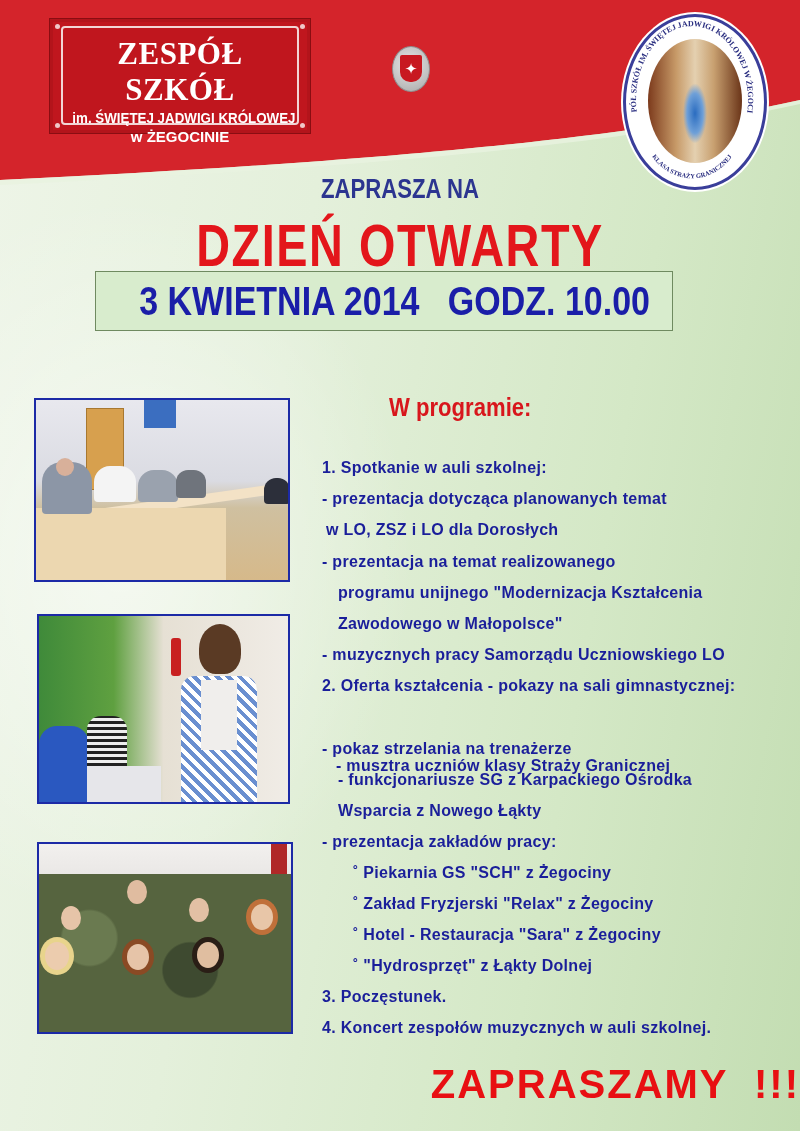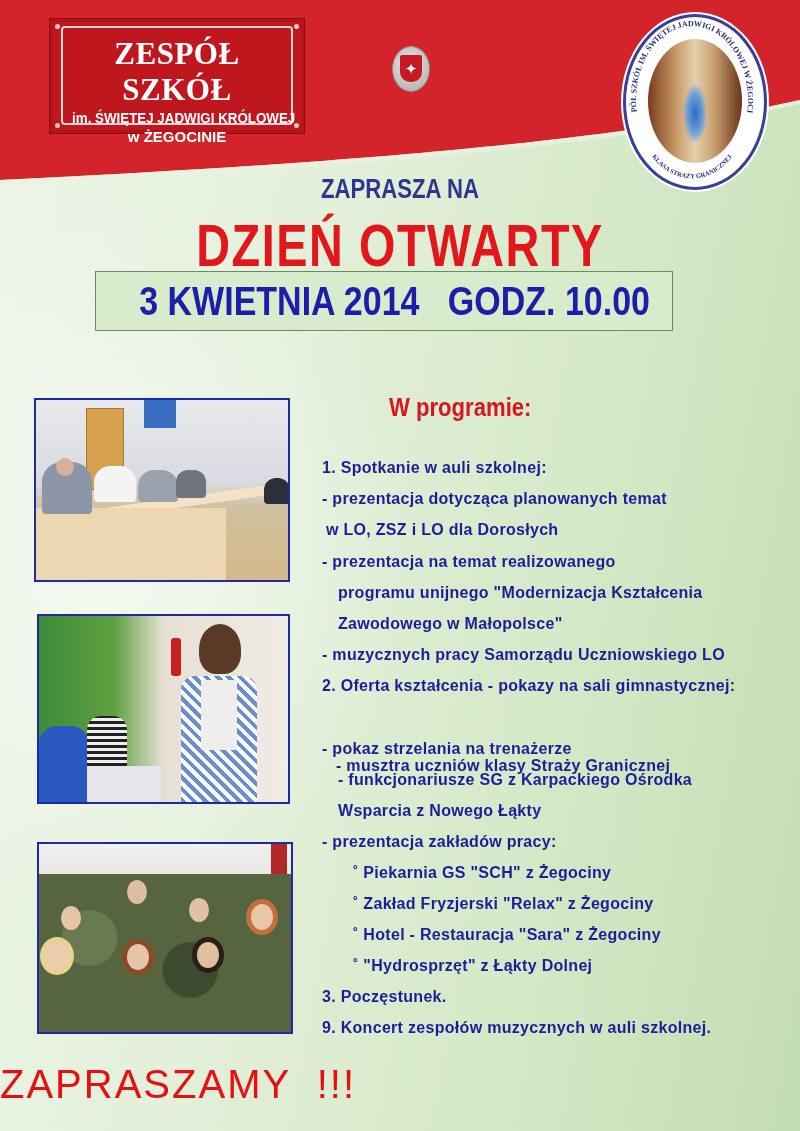--- a/index.html
+++ b/index.html
@@ -3,21 +3,21 @@
 <meta charset="utf-8">
 <style>
   html, body { margin:0; padding:0; }
   body { width:800px; height:1131px; position:relative; overflow:hidden;
     font-family:"Liberation Sans", sans-serif;
     background: linear-gradient(100deg, #eef5e8 0%, #e4f0db 35%, #d4e8c6 70%, #c3ddb2 100%); }
   .bg-wash { position:absolute; left:0; top:0; width:800px; height:1131px;
     background: radial-gradient(ellipse 420px 520px at 120px 560px, rgba(255,255,255,0.55), rgba(255,255,255,0) 70%); }
   .banner { position:absolute; left:0; top:0; width:800px; height:200px; }
   .plate { position:absolute; left:49px; top:18px; width:254px; height:114px;
-    background:#c0161e; border:1px solid #8a0d12; box-shadow: inset 0 0 0 3px #b3141b; }
+    background:#c0161e; border:1px solid #8a0d12; box-shadow: inset 0 0 0 3px #b3141b; padding-left: 6px; }
   .plate-inner { position:absolute; left:11px; top:7px; right:11px; bottom:8px;
     border:2px solid #f2d6d6; border-radius:4px; text-align:center; color:#fff; }
   .plate-l1 { font-family:"Liberation Serif", serif; font-weight:bold; font-size:31px; margin-top:8px; letter-spacing:0.5px; }
   .plate-l2 { font-size:14.5px; font-weight:bold; margin-top:2px; transform:scaleX(0.92); white-space:nowrap; }
   .plate-l3 { font-size:15px; font-weight:bold; margin-top:2px; }
   .dot { position:absolute; width:5px; height:5px; border-radius:50%; background:#f0c8c8; }
   .eagle { position:absolute; left:392px; top:46px; width:36px; height:44px; border-radius:50%;
     background: radial-gradient(circle at 45% 40%, #e8e8e8, #a8a8a8); border:1px solid #909090; }
   .eagle-shield { position:absolute; left:7px; top:8px; width:22px; height:27px; background:#c81820; border-radius:2px 2px 10px 10px;
     color:#fff; font-size:15px; line-height:27px; text-align:center; }
@@ -40,21 +40,21 @@
     background: linear-gradient(180deg, #e8e8ee 0%, #dadbe2 45%, #cfc0a0 60%, #d6b98a 100%); }
   .p2 { left:37px; top:614px; width:249px; height:186px;
     background: linear-gradient(90deg, #3f8a3a 0%, #5fa040 30%, #e6e0d4 50%, #f0ece6 100%); }
   .p3 { left:37px; top:842px; width:252px; height:188px;
     background: linear-gradient(180deg, #f2f0ee 0%, #e8e6e4 20%, #5d6848 40%, #4a5238 100%); }
   .ph-el { position:absolute; }
   .program-title { position:absolute; left:389px; top:392px; font-size:26px; font-weight:bold; color:#d8161c;
     transform:scaleX(0.85); transform-origin:left top; white-space:nowrap; }
   .prog { position:absolute; left:0; top:0; }
   .line { position:absolute; font-size:16px; font-weight:bold; color:#1a1e9a; white-space:nowrap; letter-spacing:0.3px; }
-  .zapraszamy { position:absolute; left:0; width:800px; top:1061px; text-align:left; font-size:40px; font-weight:normal; color:#e80f12;
+  .zapraszamy { position:absolute; left:0; width:800px; top:1061px; text-align:right; font-size:40px; font-weight:bold; color:#e80f12;
     letter-spacing:2px; white-space:pre; line-height:46px; }
 </style>
 </head>
 <body>
 
 <div class="bg-wash"></div>
 
 <svg class="banner" viewBox="0 0 800 200" width="800" height="200">
   <path d="M0,0 L800,0 L800,100 C640,135 420,160 0,180 Z" fill="#d4242b"></path>
   <path d="M0,180 C420,160 640,135 800,100 L800,104 C640,140 420,165 0,185 Z" fill="#e9f2e0" opacity="0.8"></path>
@@ -150,16 +150,16 @@
   <div class="line" style="left:336px;top:709px;margin-top:48px;">-  musztra uczniów klasy Straży Granicznej</div>
   <div class="line" style="left:322px;top:740px;">-  pokaz strzelania na trenażerze</div>
   <div class="line" style="left:338px;top:771px;">- funkcjonariusze SG z Karpackiego Ośrodka</div>
   <div class="line" style="left:338px;top:802px;">Wsparcia z Nowego Łąkty</div>
   <div class="line" style="left:322px;top:833px;">-  prezentacja zakładów pracy:</div>
   <div class="line" style="left:353px;top:864px;">˚ Piekarnia GS "SCH" z Żegociny</div>
   <div class="line" style="left:353px;top:895px;">˚ Zakład Fryzjerski "Relax" z Żegociny</div>
   <div class="line" style="left:353px;top:926px;">˚ Hotel - Restauracja "Sara" z Żegociny</div>
   <div class="line" style="left:353px;top:957px;">˚ "Hydrosprzęt" z Łąkty Dolnej</div>
   <div class="line" style="left:322px;top:988px;">3. Poczęstunek.</div>
-  <div class="line" style="left:322px;top:1019px;">9. Koncert zespołów muzycznych w auli szkolnej.</div>
+  <div class="line" style="left:322px;top:1019px;">4. Koncert zespołów muzycznych w auli szkolnej.</div>
 </div>
 
 <div class="zapraszamy">ZAPRASZAMY  !!!</div>
 
 </body></html>

